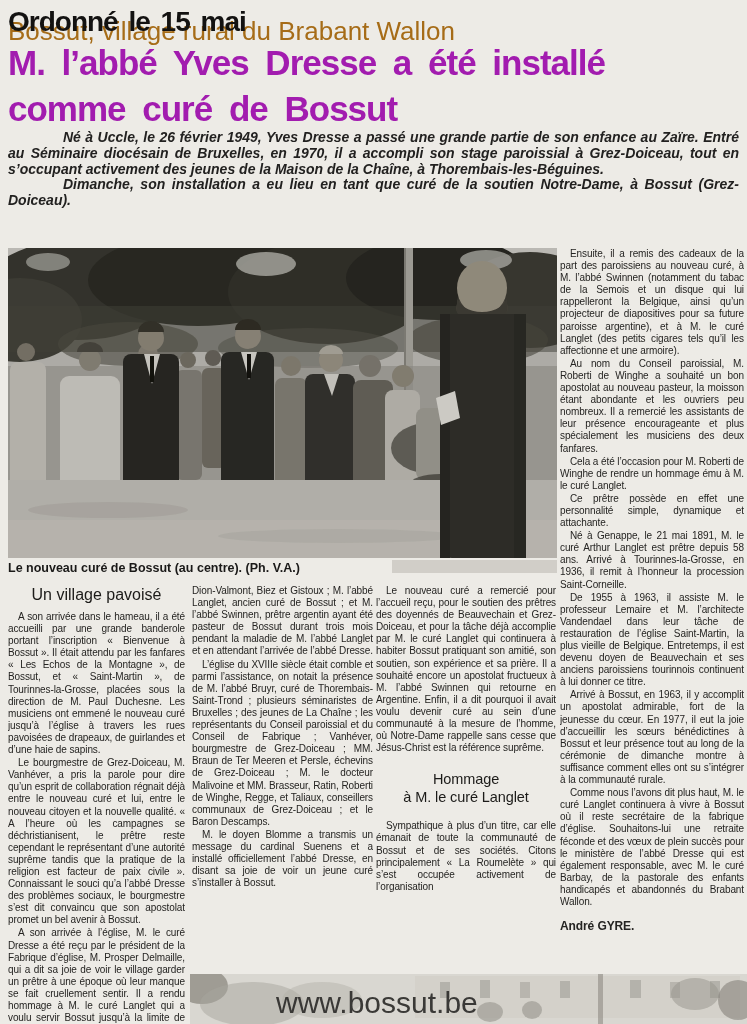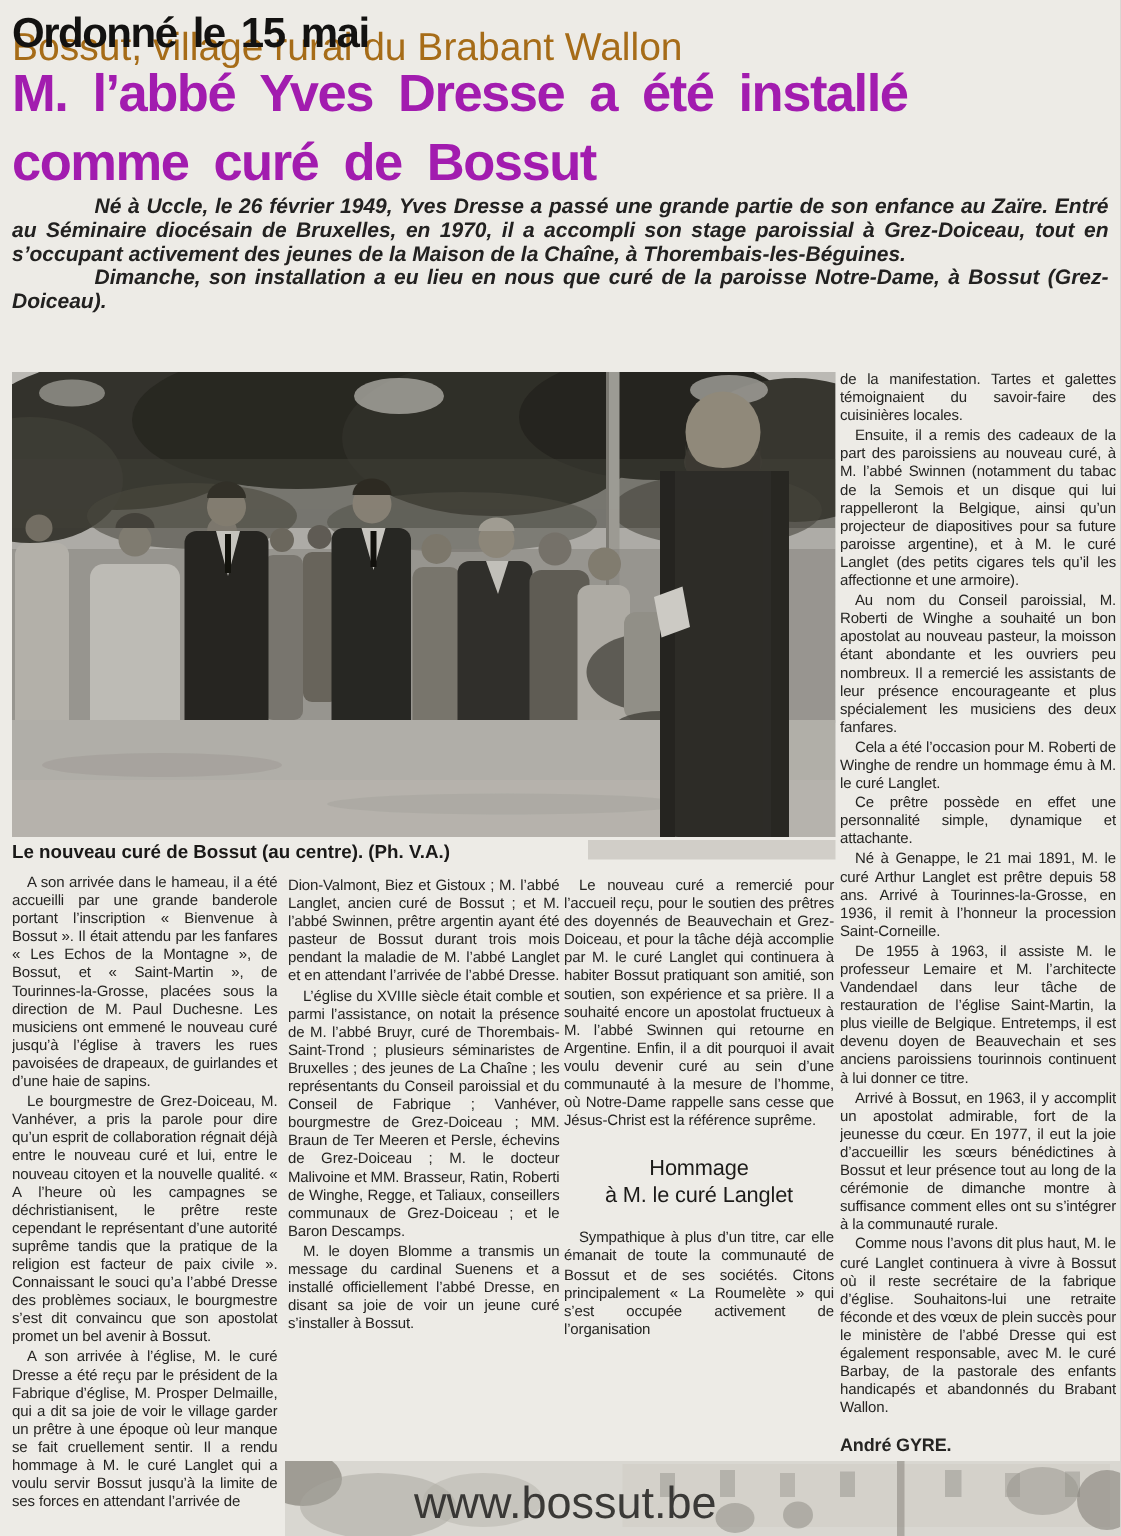--- a/index.html
+++ b/index.html
@@ -45,21 +45,21 @@
 <body>
 
 <div class="page">
 
   <div class="red-watermark">Bossut, village rural du Brabant Wallon</div>
   <h2 class="kicker">Ordonné le 15 mai</h2>
   <h1 class="headline"><span>M. l’abbé Yves Dresse a été installé</span><br><span>comme curé de Bossut</span></h1>
 
   <div class="intro">
     <p>Né à Uccle, le 26 février 1949, Yves Dresse a passé une grande partie de son enfance au Zaïre. Entré au Séminaire diocésain de Bruxelles, en 1970, il a accompli son stage paroissial à Grez-Doiceau, tout en s’occupant activement des jeunes de la Maison de la Chaîne, à Thorembais-les-Béguines.</p>
-    <p>Dimanche, son installation a eu lieu en nous que curé de la paroisse Notre-Dame, à Bossut (Grez-Doiceau).</p>
+    <p>Dimanche, son installation a eu lieu en tant que curé de la soutien Notre-Dame, à Bossut (Grez-Doiceau).</p>
   </div>
 
   <div class="photo-main">
     <svg width="549" height="310" viewBox="0 0 549 310" preserveAspectRatio="none" xmlns="http://www.w3.org/2000/svg">
       <defs>
         <filter id="grain" x="0" y="0" width="100%" height="100%">
           <feTurbulence type="fractalNoise" baseFrequency="0.9" numOctaves="2" result="n"></feTurbulence>
           <feColorMatrix in="n" type="matrix" values="0 0 0 0 0  0 0 0 0 0  0 0 0 0 0  0.4 0.4 0.4 0 0"></feColorMatrix>
           <feComposite operator="over" in2="SourceGraphic"></feComposite>
         </filter>
@@ -151,33 +151,33 @@
       <rect x="506" y="66" width="12" height="244" fill="#2e2d28"></rect>
       <polygon points="428,150 447,143 452,170 433,177" fill="#eceae3"></polygon>
       <filter id="noop"></filter>
       <rect width="549" height="310" filter="url(#grain)" opacity="0.13"></rect>
     </svg>
   </div>
   <div class="smudge"></div>
   <div class="caption">Le nouveau curé de Bossut (au centre). (Ph. V.A.)</div>
 
   <div class="col right-col">
-    <p class="cont">de la manifestation. Tartes et galettes témoignaient du savoir-faire des cuisinières locales.</p>
     <p>Ensuite, il a remis des cadeaux de la part des paroissiens au nouveau curé, à M. l’abbé Swinnen (notamment du tabac de la Semois et un disque qui lui rappelleront la Belgique, ainsi qu’un projecteur de diapositives pour sa future paroisse argentine), et à M. le curé Langlet (des petits cigares tels qu’il les affectionne et une armoire).</p>
     <p>Au nom du Conseil paroissial, M. Roberti de Winghe a souhaité un bon apostolat au nouveau pasteur, la moisson étant abondante et les ouvriers peu nombreux. Il a remercié les assistants de leur présence encourageante et plus spécialement les musiciens des deux fanfares.</p>
     <p>Cela a été l’occasion pour M. Roberti de Winghe de rendre un hommage ému à M. le curé Langlet.</p>
     <p>Ce prêtre possède en effet une personnalité simple, dynamique et attachante.</p>
     <p>Né à Genappe, le 21 mai 1891, M. le curé Arthur Langlet est prêtre depuis 58 ans. Arrivé à Tourinnes-la-Grosse, en 1936, il remit à l’honneur la procession Saint-Corneille.</p>
     <p>De 1955 à 1963, il assiste M. le professeur Lemaire et M. l’architecte Vandendael dans leur tâche de restauration de l’église Saint-Martin, la plus vieille de Belgique. Entretemps, il est devenu doyen de Beauvechain et ses anciens paroissiens tourinnois continuent à lui donner ce titre.</p>
     <p>Arrivé à Bossut, en 1963, il y accomplit un apostolat admirable, fort de la jeunesse du cœur. En 1977, il eut la joie d’accueillir les sœurs bénédictines à Bossut et leur présence tout au long de la cérémonie de dimanche montre à suffisance comment elles ont su s’intégrer à la communauté rurale.</p>
     <p>Comme nous l’avons dit plus haut, M. le curé Langlet continuera à vivre à Bossut où il reste secrétaire de la fabrique d’église. Souhaitons-lui une retraite féconde et des vœux de plein succès pour le ministère de l’abbé Dresse qui est également responsable, avec M. le curé Barbay, de la pastorale des enfants handicapés et abandonnés du Brabant Wallon.</p>
     <p class="byline">André GYRE.</p>
   </div>
 
   <div class="col col1">
+    <p class="section-heading">Un village pavoisé</p>
     <p>A son arrivée dans le hameau, il a été accueilli par une grande banderole portant l’inscription « Bienvenue à Bossut ». Il était attendu par les fanfares « Les Echos de la Montagne », de Bossut, et « Saint-Martin », de Tourinnes-la-Grosse, placées sous la direction de M. Paul Duchesne. Les musiciens ont emmené le nouveau curé jusqu’à l’église à travers les rues pavoisées de drapeaux, de guirlandes et d’une haie de sapins.</p>
     <p>Le bourgmestre de Grez-Doiceau, M. Vanhéver, a pris la parole pour dire qu’un esprit de collaboration régnait déjà entre le nouveau curé et lui, entre le nouveau citoyen et la nouvelle qualité. « A l’heure où les campagnes se déchristianisent, le prêtre reste cependant le représentant d’une autorité suprême tandis que la pratique de la religion est facteur de paix civile ». Connaissant le souci qu’a l’abbé Dresse des problèmes sociaux, le bourgmestre s’est dit convaincu que son apostolat promet un bel avenir à Bossut.</p>
     <p>A son arrivée à l’église, M. le curé Dresse a été reçu par le président de la Fabrique d’église, M. Prosper Delmaille, qui a dit sa joie de voir le village garder un prêtre à une époque où leur manque se fait cruellement sentir. Il a rendu hommage à M. le curé Langlet qui a voulu servir Bossut jusqu’à la limite de ses forces en attendant l’arrivée de</p>
   </div>
 
   <div class="col col2">
     <p class="cont">Dion-Valmont, Biez et Gistoux ; M. l’abbé Langlet, ancien curé de Bossut ; et M. l’abbé Swinnen, prêtre argentin ayant été pasteur de Bossut durant trois mois pendant la maladie de M. l’abbé Langlet et en attendant l’arrivée de l’abbé Dresse.</p>
     <p>L’église du XVIIIe siècle était comble et parmi l’assistance, on notait la présence de M. l’abbé Bruyr, curé de Thorembais-Saint-Trond ; plusieurs séminaristes de Bruxelles ; des jeunes de La Chaîne ; les représentants du Conseil paroissial et du Conseil de Fabrique ; Vanhéver, bourgmestre de Grez-Doiceau ; MM. Braun de Ter Meeren et Persle, échevins de Grez-Doiceau ; M. le docteur Malivoine et MM. Brasseur, Ratin, Roberti de Winghe, Regge, et Taliaux, conseillers communaux de Grez-Doiceau ; et le Baron Descamps.</p>
     <p>M. le doyen Blomme a transmis un message du cardinal Suenens et a installé officiellement l’abbé Dresse, en disant sa joie de voir un jeune curé s’installer à Bossut.</p>
   </div>

